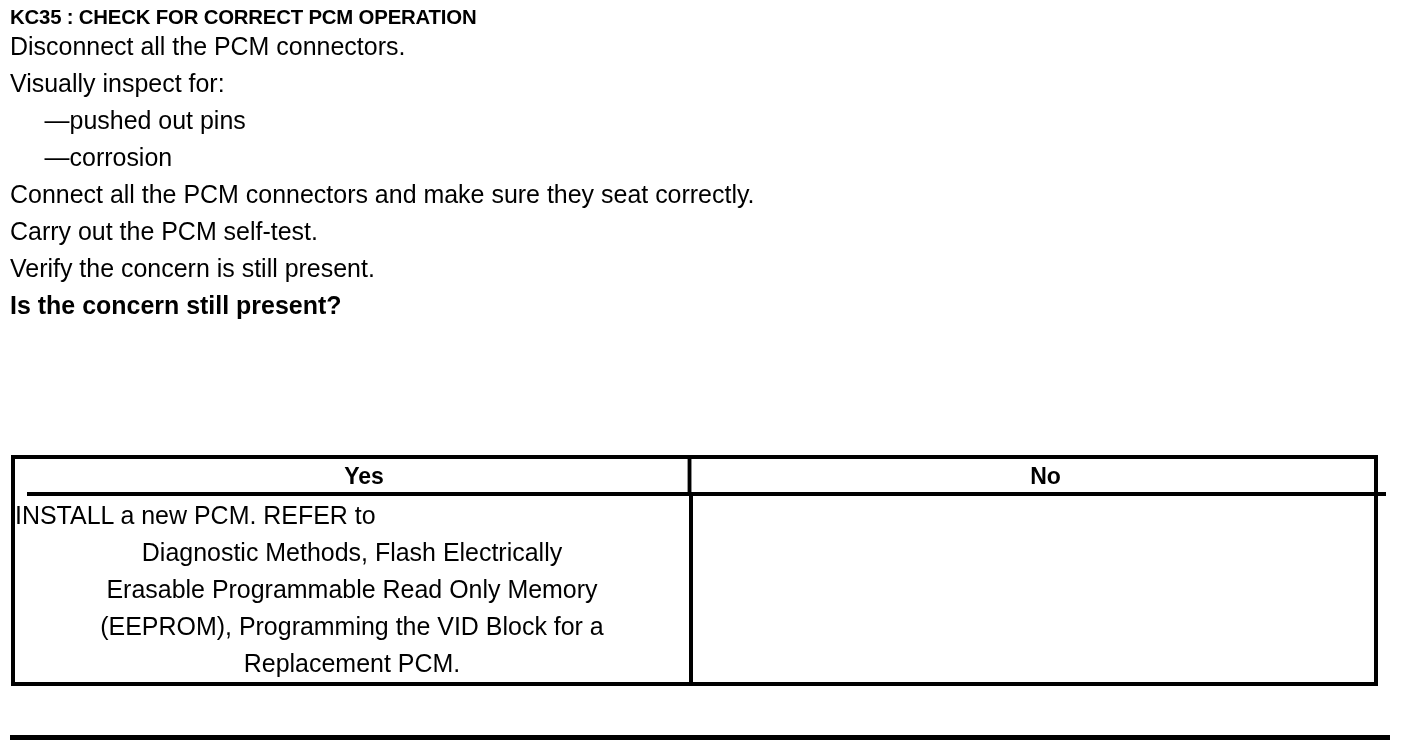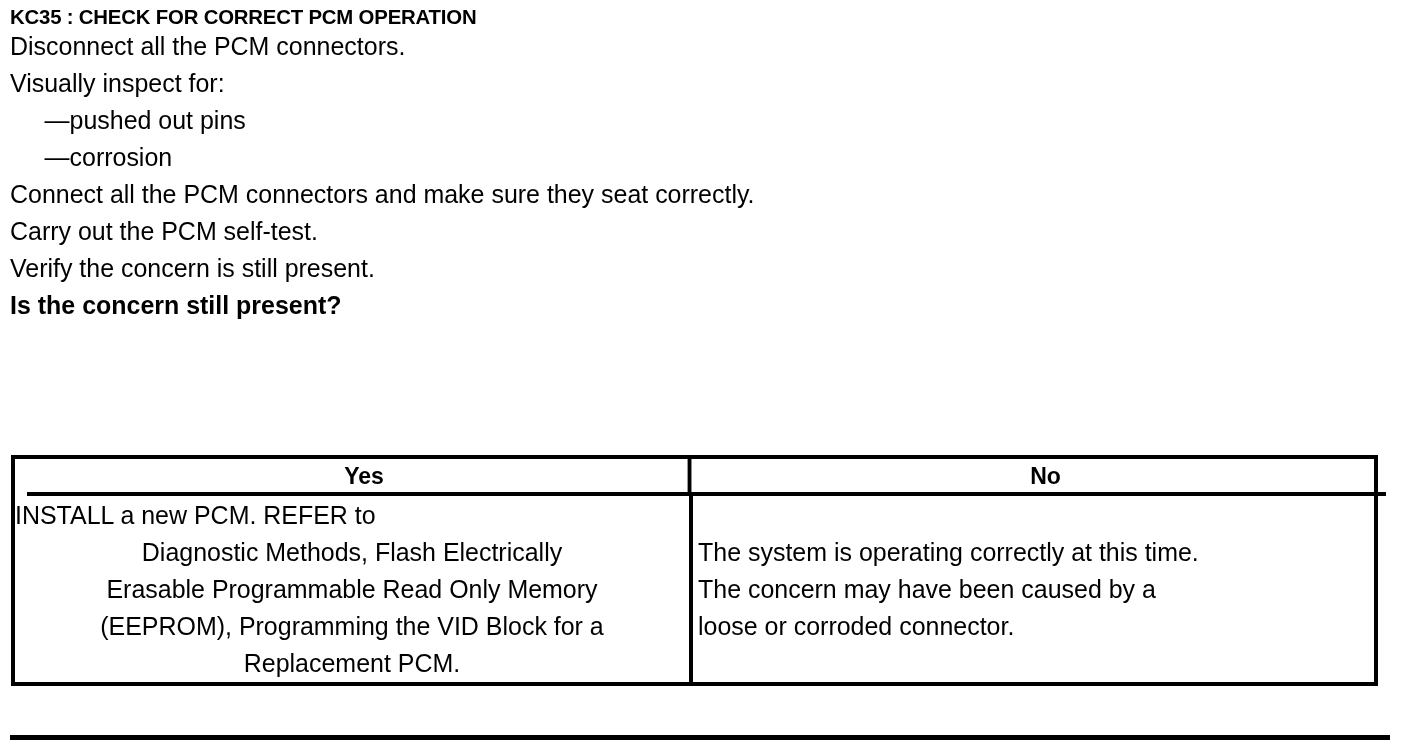--- a/index.html
+++ b/index.html
@@ -165,23 +165,18 @@
       <div class="dt-cell dt-col-no dt-head-cell">No</div>
     </div>
     <div class="dt-row dt-body-row">
       <div class="dt-cell dt-col-yes dt-body-cell-yes" id="yes-cell">
           <div class="cell-line left">INSTALL a new PCM.  REFER to</div>
           <div class="cell-line center">Diagnostic Methods, Flash Electrically</div>
           <div class="cell-line center">Erasable Programmable Read Only Memory</div>
           <div class="cell-line center">(EEPROM), Programming the VID Block for a</div>
           <div class="cell-line center">Replacement PCM.</div>
         </div>
-      <div class="dt-cell dt-col-no dt-body-cell-no" id="no-cell">
-          <div class="cell-line left">The system is operating correctly at this time.</div>
-          <div class="cell-line left">The concern may have been caused by a</div>
-          <div class="cell-line left">loose or corroded connector.</div>
-        </div>
     </div>
   </div>
 
   <div class="bottom-rule"></div>
 
 </div>
 
 </body></html>

